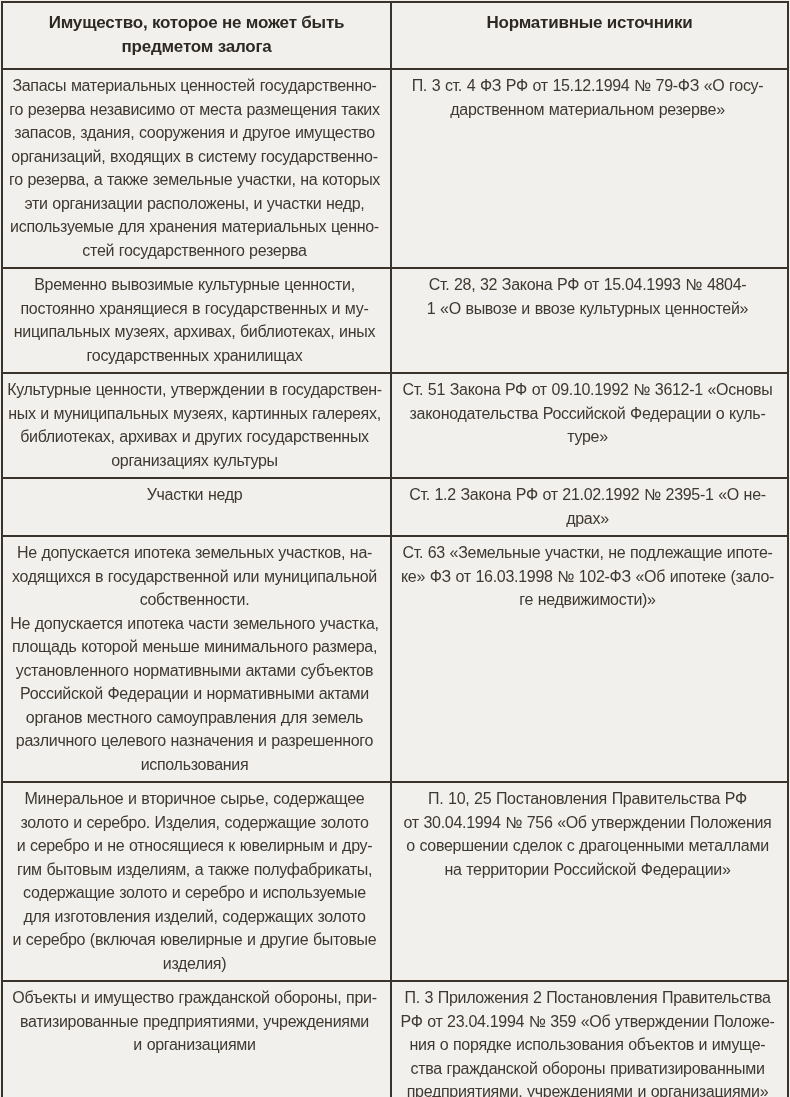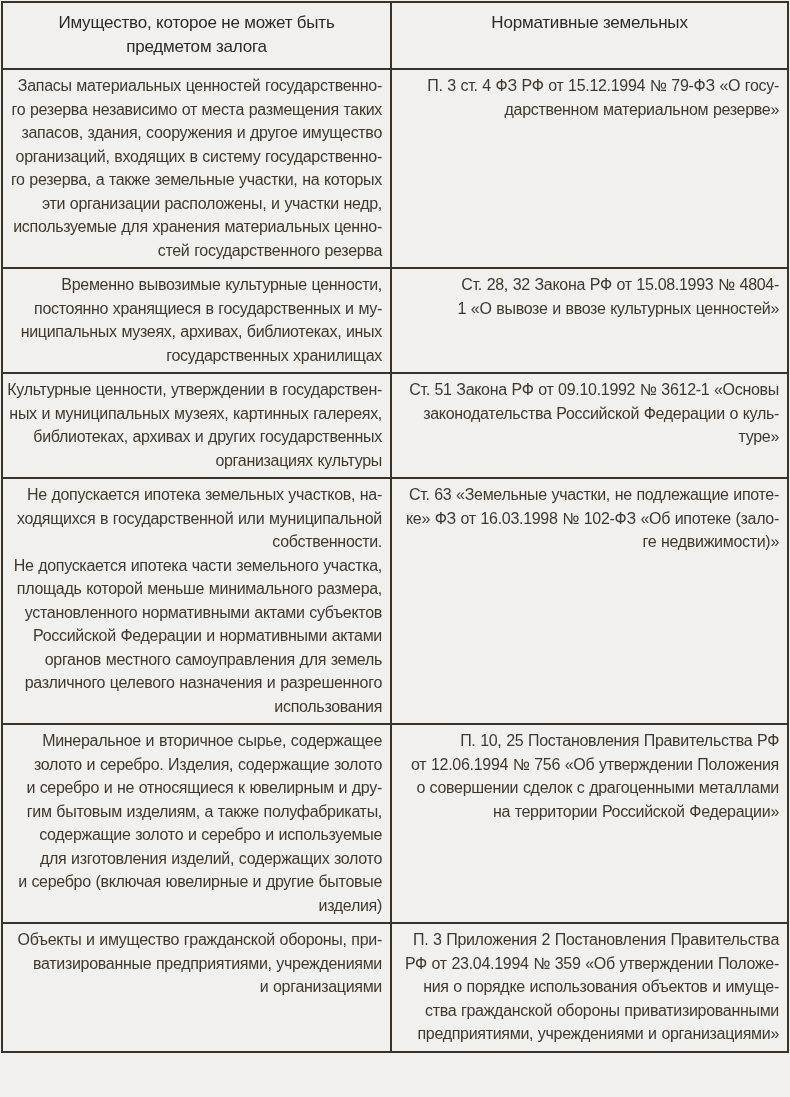--- a/index.html
+++ b/index.html
@@ -27,85 +27,90 @@
   table.law-table col.col-left  { width: 389px; }
   table.law-table col.col-right { width: 397px; }
   table.law-table,
   table.law-table th,
   table.law-table td {
     border: 2px solid #39332b;
   }
   table.law-table th {
     font-size: 17px;
     line-height: 24px;
-    font-weight: normal;
+    font-weight: bold;
     color: #2e2923;
     text-align: center;
     vertical-align: top;
     padding: 8px 6px 9px 6px;
     white-space: pre-line;
     letter-spacing: -0.2px;
     border-bottom-width: 2.5px;
   }
   table.law-table td {
     font-size: 16px;
     line-height: 23.5px;
     vertical-align: top;
-    text-align: right;
+    text-align: center;
     padding: 4px 8px 5px 4px;
     white-space: pre-line;
     letter-spacing: -0.3px;
     word-spacing: 0.5px;
   }
 </style>
 </head>
 <body>
 
 <div class="page">
   <table class="law-table">
     <colgroup>
       <col class="col-left">
       <col class="col-right">
     </colgroup>
     <thead>
       <tr>
         <th>Имущество, которое не может быть
 предметом залога</th>
-        <th>Нормативные земельных</th>
+        <th>Нормативные источники</th>
       </tr>
     </thead>
     <tbody>
       <tr>
         <td>Запасы материальных ценностей государственно-
 го резерва независимо от места размещения таких
 запасов, здания, сооружения и другое имущество
 организаций, входящих в систему государственно-
 го резерва, а также земельные участки, на которых
 эти организации расположены, и участки недр,
 используемые для хранения материальных ценно-
 стей государственного резерва</td>
         <td>П. 3 ст. 4 ФЗ РФ от 15.12.1994 № 79-ФЗ «О госу-
 дарственном материальном резерве»</td>
       </tr>
       <tr>
         <td>Временно вывозимые культурные ценности,
 постоянно хранящиеся в государственных и му-
 ниципальных музеях, архивах, библиотеках, иных
 государственных хранилищах</td>
-        <td>Ст. 28, 32 Закона РФ от 15.08.1993 № 4804-
+        <td>Ст. 28, 32 Закона РФ от 15.04.1993 № 4804-
 1 «О вывозе и ввозе культурных ценностей»</td>
       </tr>
       <tr>
         <td>Культурные ценности, утверждении в государствен-
 ных и муниципальных музеях, картинных галереях,
 библиотеках, архивах и других государственных
 организациях культуры</td>
         <td>Ст. 51 Закона РФ от 09.10.1992 № 3612-1 «Основы
 законодательства Российской Федерации о куль-
 туре»</td>
+      </tr>
+      <tr>
+        <td>Участки недр</td>
+        <td>Ст. 1.2 Закона РФ от 21.02.1992 № 2395-1 «О не-
+драх»</td>
       </tr>
       <tr>
         <td>Не допускается ипотека земельных участков, на-
 ходящихся в государственной или муниципальной
 собственности.
 Не допускается ипотека части земельного участка,
 площадь которой меньше минимального размера,
 установленного нормативными актами субъектов
 Российской Федерации и нормативными актами
 органов местного самоуправления для земель
@@ -118,21 +123,21 @@
       <tr>
         <td>Минеральное и вторичное сырье, содержащее
 золото и серебро. Изделия, содержащие золото
 и серебро и не относящиеся к ювелирным и дру-
 гим бытовым изделиям, а также полуфабрикаты,
 содержащие золото и серебро и используемые
 для изготовления изделий, содержащих золото
 и серебро (включая ювелирные и другие бытовые
 изделия)</td>
         <td>П. 10, 25 Постановления Правительства РФ
-от 12.06.1994 № 756 «Об утверждении Положения
+от 30.04.1994 № 756 «Об утверждении Положения
 о совершении сделок с драгоценными металлами
 на территории Российской Федерации»</td>
       </tr>
       <tr>
         <td>Объекты и имущество гражданской обороны, при-
 ватизированные предприятиями, учреждениями
 и организациями</td>
         <td>П. 3 Приложения 2 Постановления Правительства
 РФ от 23.04.1994 № 359 «Об утверждении Положе-
 ния о порядке использования объектов и имуще-

